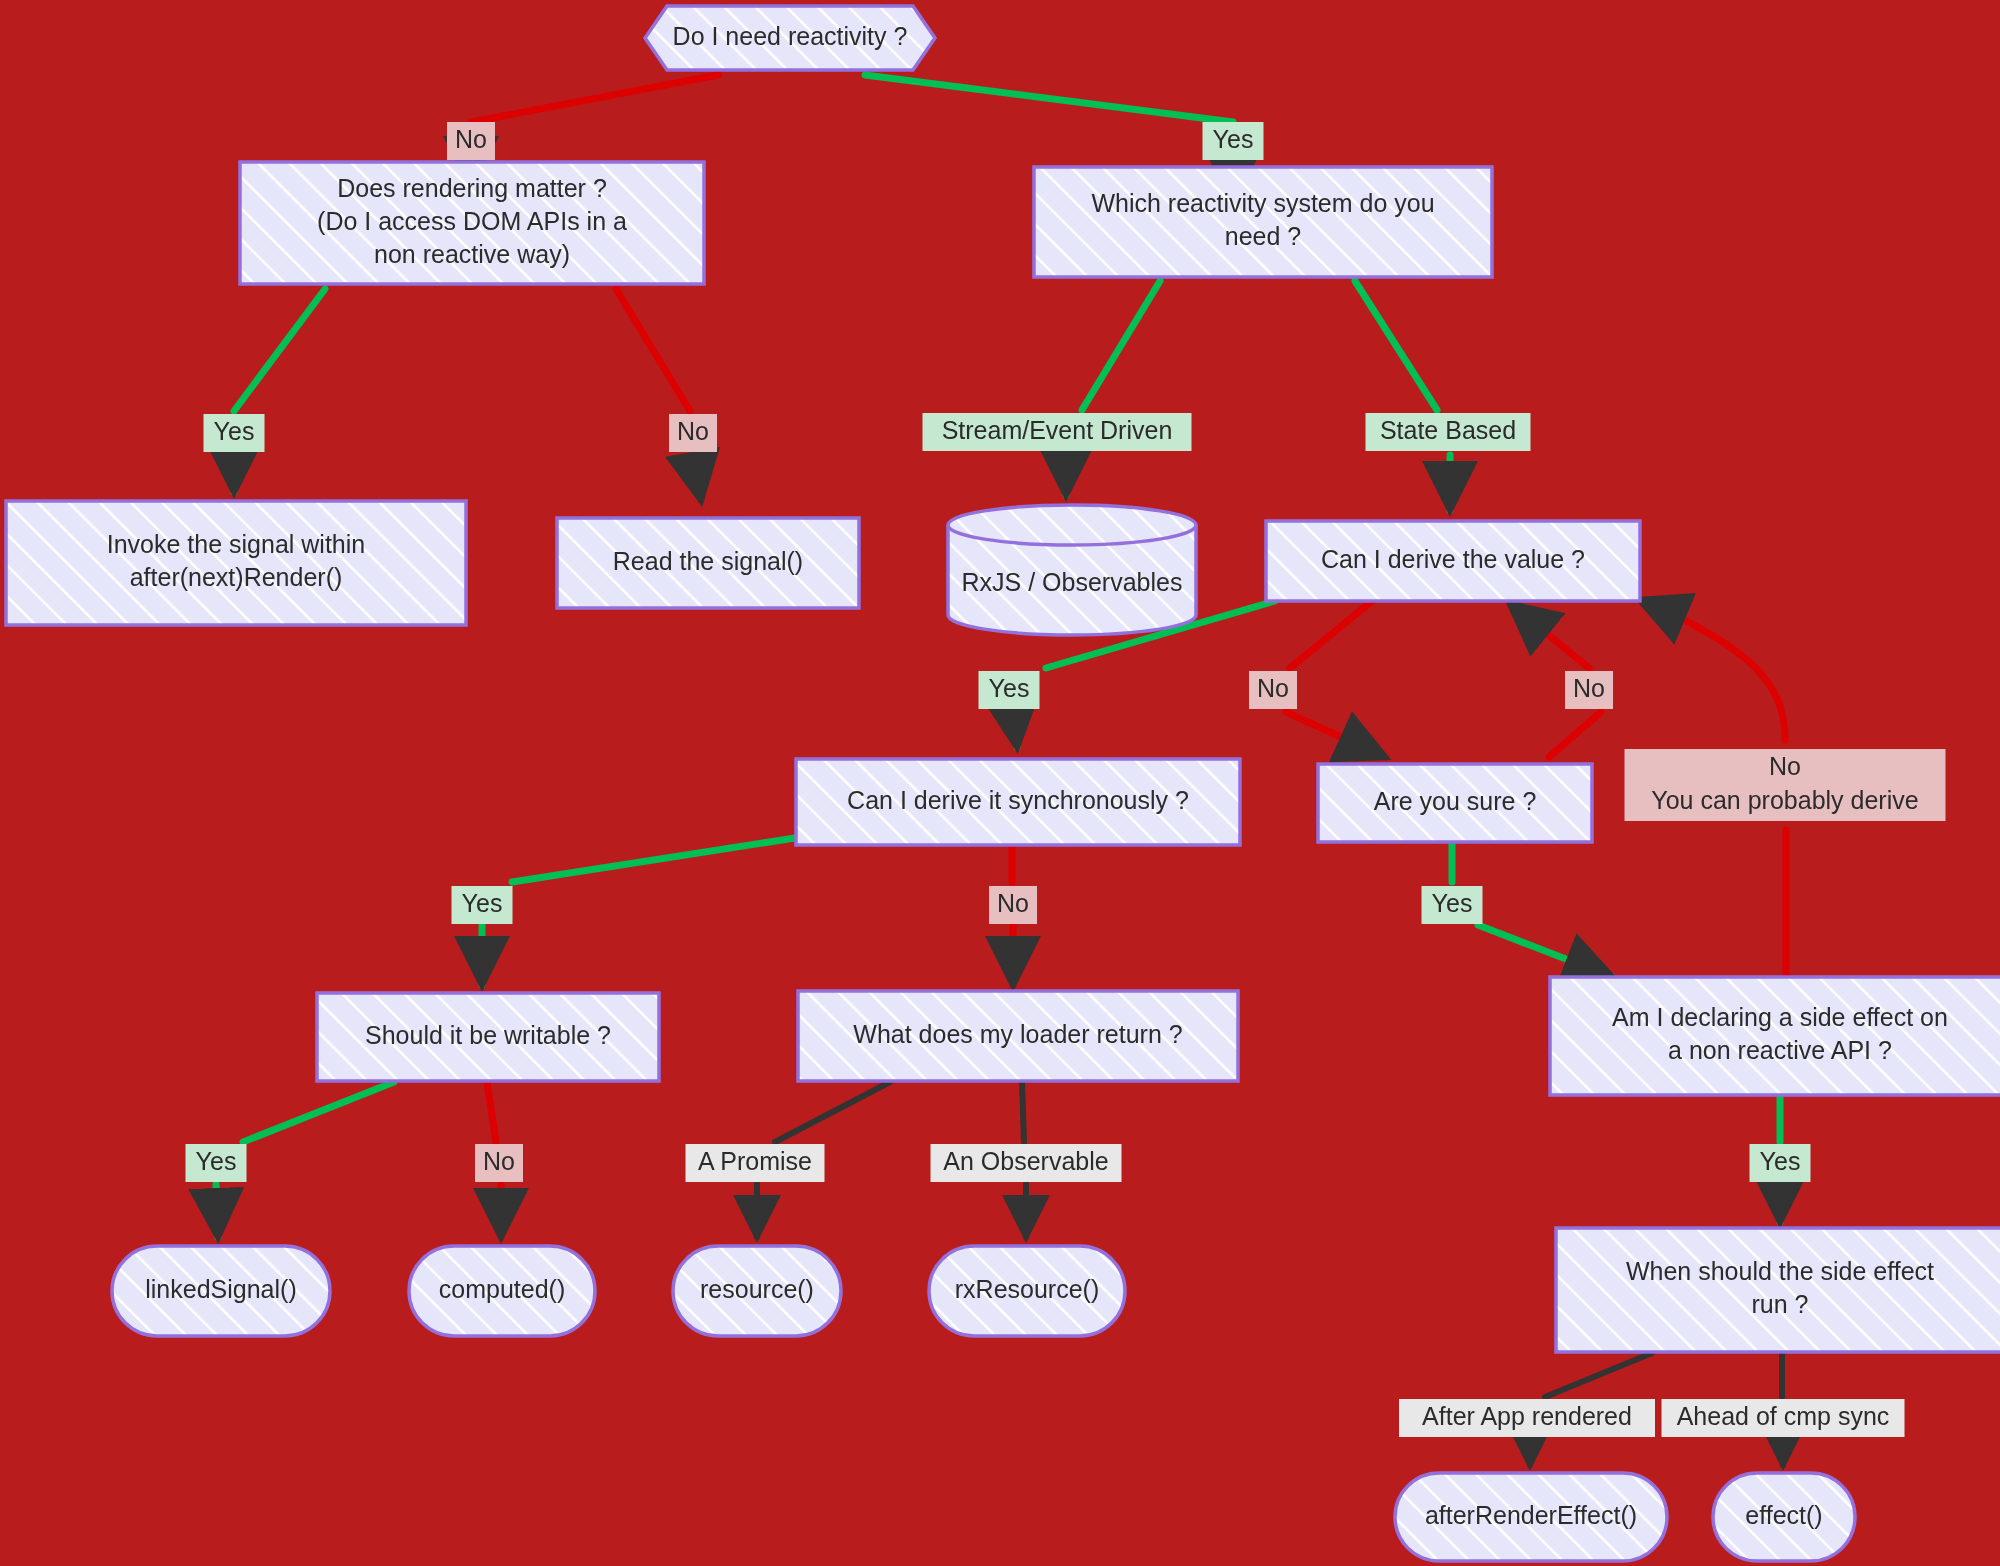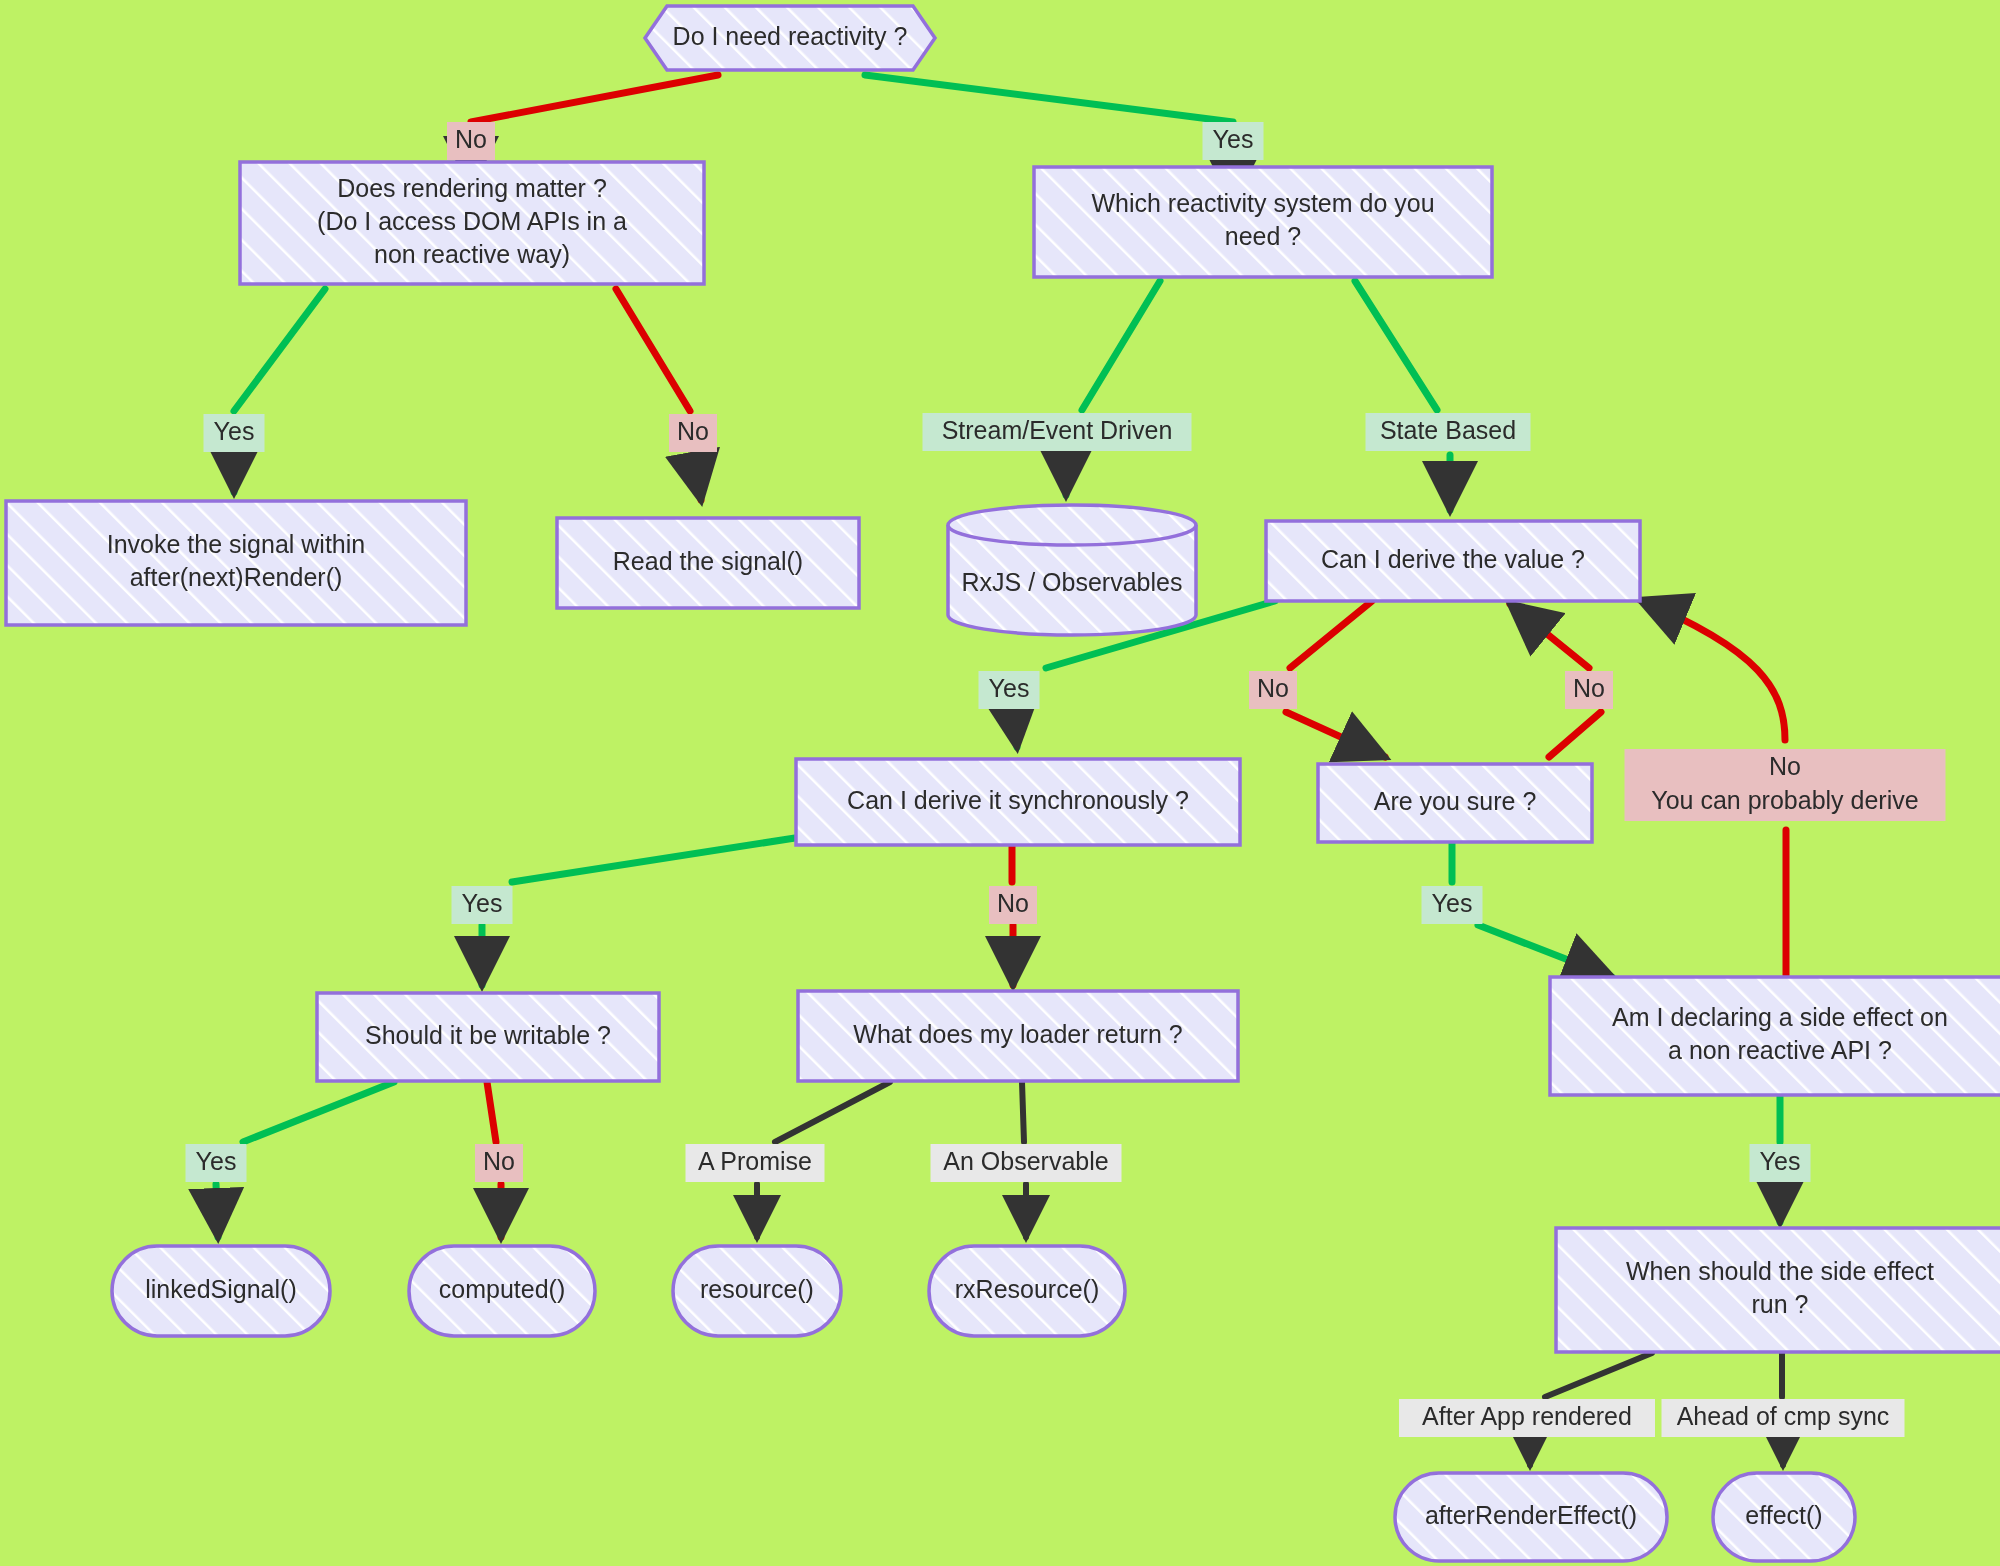--- a/index.html
+++ b/index.html
@@ -1,18 +1,18 @@
 <!DOCTYPE html>
 <html><head>
 <meta charset="utf-8">
 <style>
   html,body{margin:0;padding:0;background:#ffffff;}
   body{width:2000px;height:1566px;overflow:hidden;
        font-family:"Liberation Sans","DejaVu Sans",sans-serif;}
-  #stage{position:relative;width:2000px;height:1566px;background:#bef264;}
+  #stage{position:relative;width:2000px;height:1566px;background:#b91c1c;}
   svg#flow{position:absolute;left:0;top:0;width:2000px;height:1566px;}
 
   .node-text{font-family:"Liberation Sans","DejaVu Sans",sans-serif;
              font-size:25px;fill:#2b2b2b;text-anchor:middle;
              dominant-baseline:middle;}
   .edge-label-text{font-family:"Liberation Sans","DejaVu Sans",sans-serif;
              font-size:25px;fill:#2b2b2b;text-anchor:middle;
              dominant-baseline:middle;}
   .nodeShape{fill:url(#hatchFill);stroke:#9370db;stroke-width:3.5;}
   .edge{fill:none;stroke-linecap:round;}

